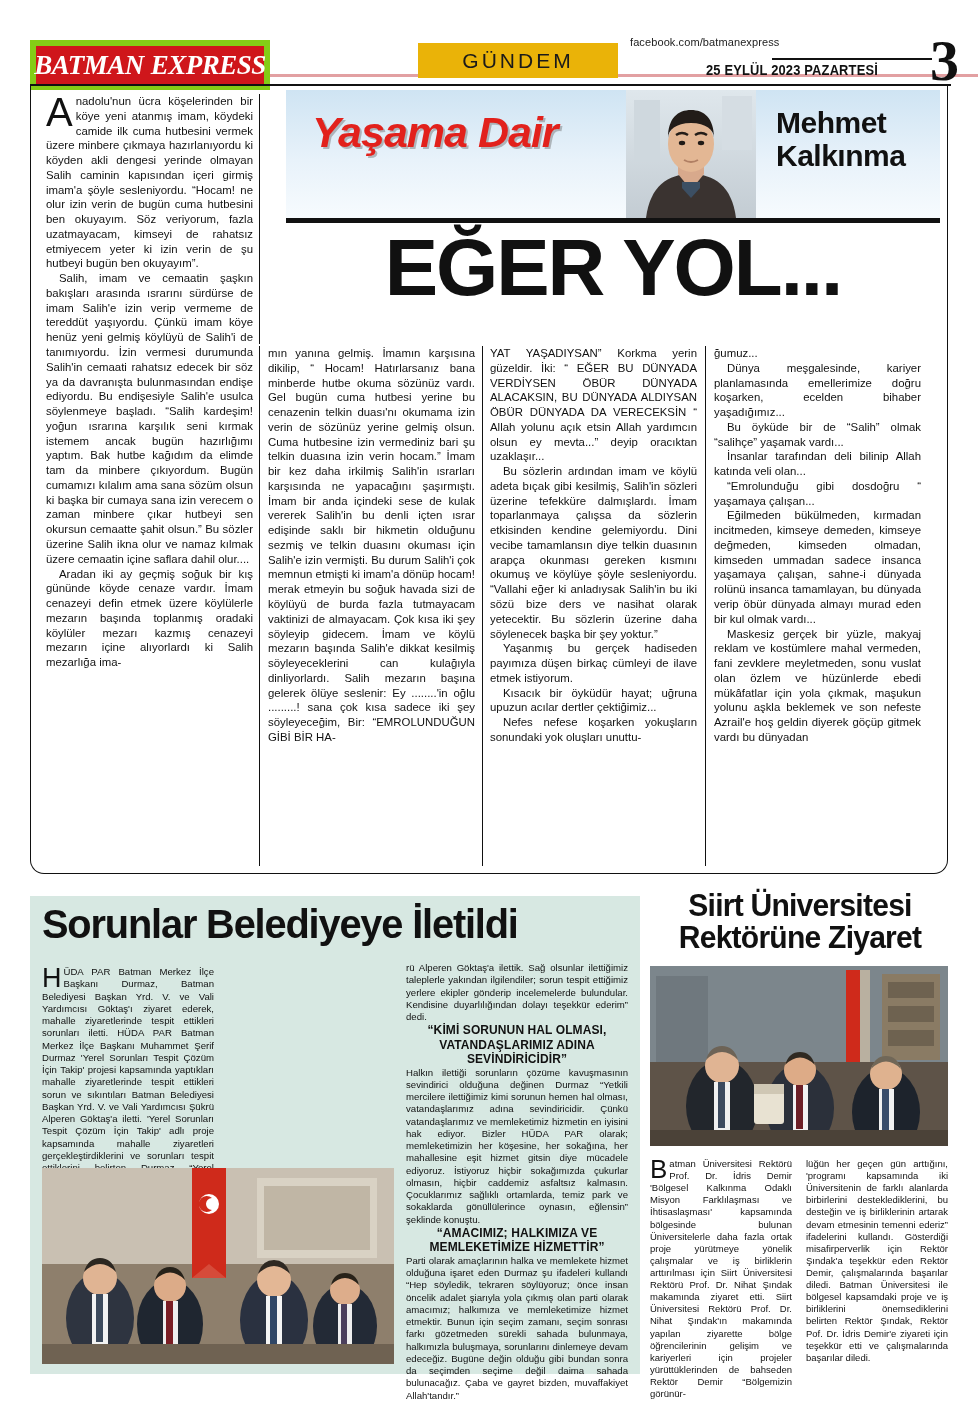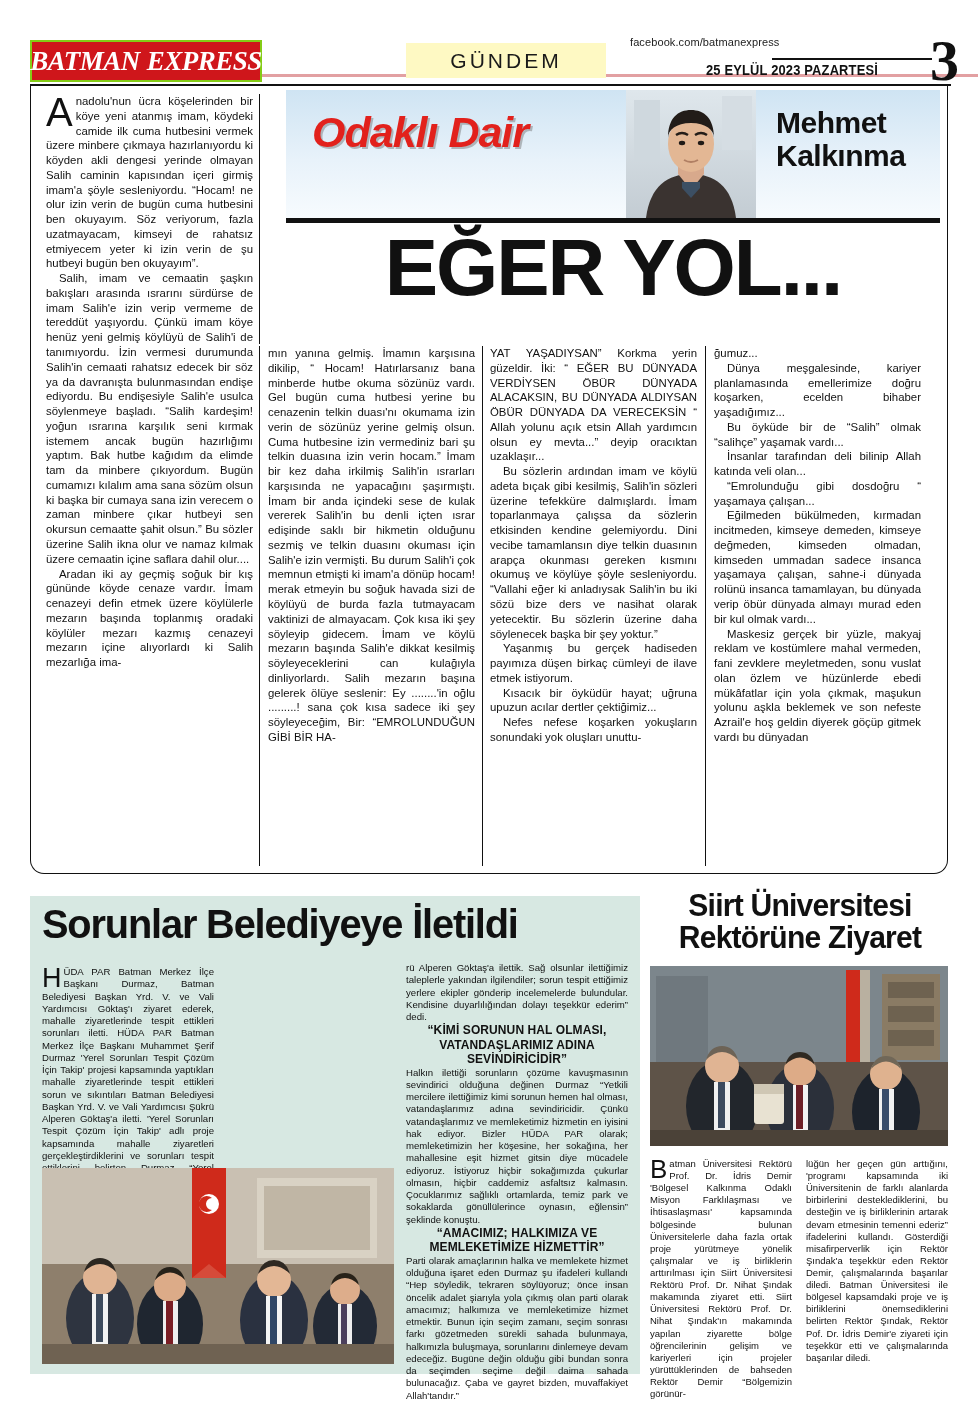--- a/index.html
+++ b/index.html
@@ -9,36 +9,36 @@
     color:#111;
     -webkit-font-smoothing:antialiased;
   }
   .page{position:relative;width:978px;height:1403px;overflow:hidden;background:#fff;}
 
   
   .masthead{position:absolute;left:0;top:14px;width:978px;height:62px;}
   .logo-box{
     position:absolute;left:30px;top:26px;width:228px;height:38px;
     background:#cf161b;display:flex;align-items:center;justify-content:center;
-    border:2px solid #84cc16;
+    border:6px solid #84cc16;
   }
   .logo-text{
     color:#fff;font-weight:bold;font-style:italic;font-size:27px;
     letter-spacing:-0.5px;font-family:"Liberation Serif",serif;
     text-transform:uppercase;line-height:1;white-space:nowrap;
   }
   .rule-left{
     position:absolute;left:258px;top:60px;width:412px;height:3px;background:#e2a0a2;
   }
   .rule-right{
     position:absolute;left:670px;top:60px;width:760px;height:3px;background:#e2a0a2;
   }
   .gundem-tab{
-    position:absolute;left:406px;top:29px;width:200px;height:35px;
-    background:#fef9c3;display:flex;align-items:center;justify-content:center;
+    position:absolute;left:418px;top:29px;width:200px;height:35px;
+    background:#eab308;display:flex;align-items:center;justify-content:center;
   }
   .gundem-tab span{
     font-size:21px;letter-spacing:3px;color:#1a1a1a;font-family:"Liberation Sans",sans-serif;
   }
   .fb-line{
     position:absolute;left:630px;top:22px;font-size:11px;color:#222;letter-spacing:0.1px;
     font-family:"Liberation Sans Narrow","Liberation Sans",sans-serif;
   }
   .date-rule{position:absolute;left:772px;top:44px;width:160px;height:1.5px;background:#111;}
   .date-line{
@@ -179,21 +179,21 @@
     <div class="fb-line">facebook.com/batmanexpress</div>
     <div class="date-rule"></div>
     <div class="date-line">25 EYLÜL 2023 PAZARTESİ</div>
     <div class="page-num">3</div>
   </div>
 
   <div class="top-article">
     <div class="kose-frame"></div>
 
     <div class="banner">
-      <div class="banner-title">Odaklı Dair</div>
+      <div class="banner-title">Yaşama Dair</div>
       <div class="banner-photo">
         <svg class="ph" viewBox="0 0 130 128" preserveAspectRatio="xMidYMid slice">
           <defs>
             <linearGradient id="bgp" x1="0" y1="0" x2="0" y2="1">
               <stop offset="0" stop-color="#dfe7ec"></stop>
                 <stop offset="1" stop-color="#c3ccd3"></stop>
             </linearGradient>
           </defs>
           <rect width="130" height="128" fill="url(#bgp)"></rect>
           <rect x="8" y="10" width="26" height="62" fill="#cfd8de"></rect>

